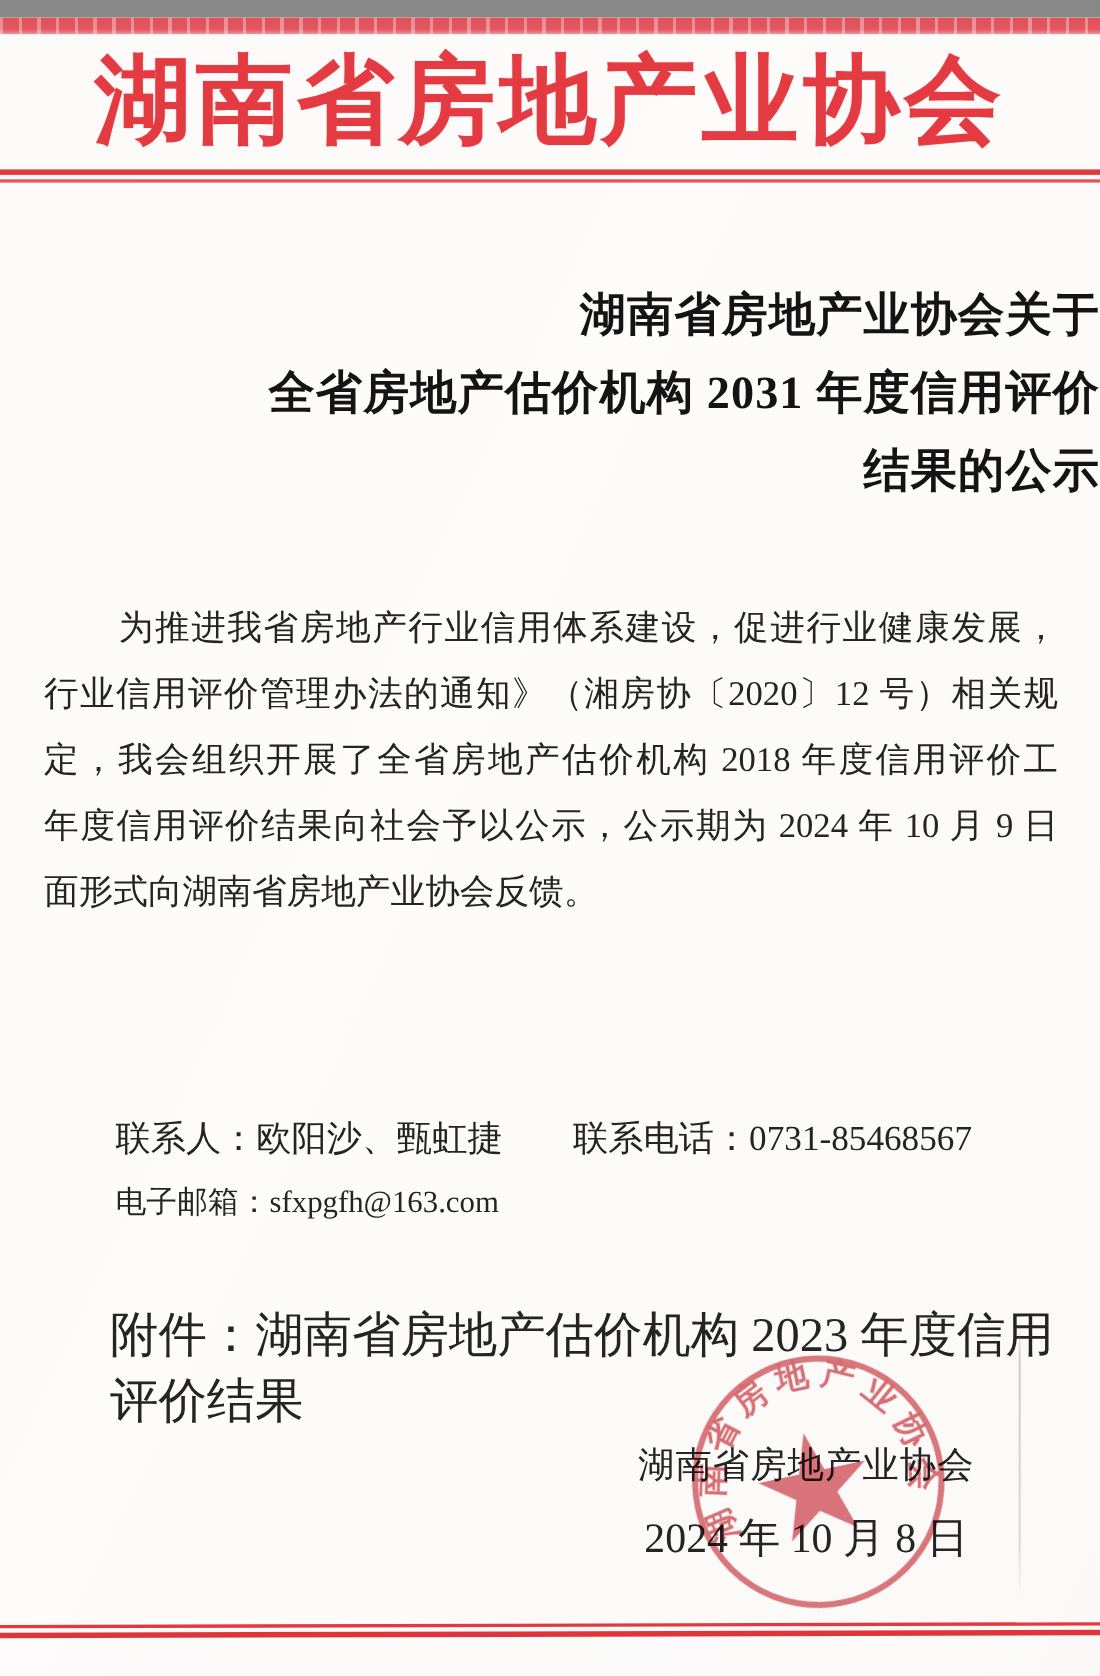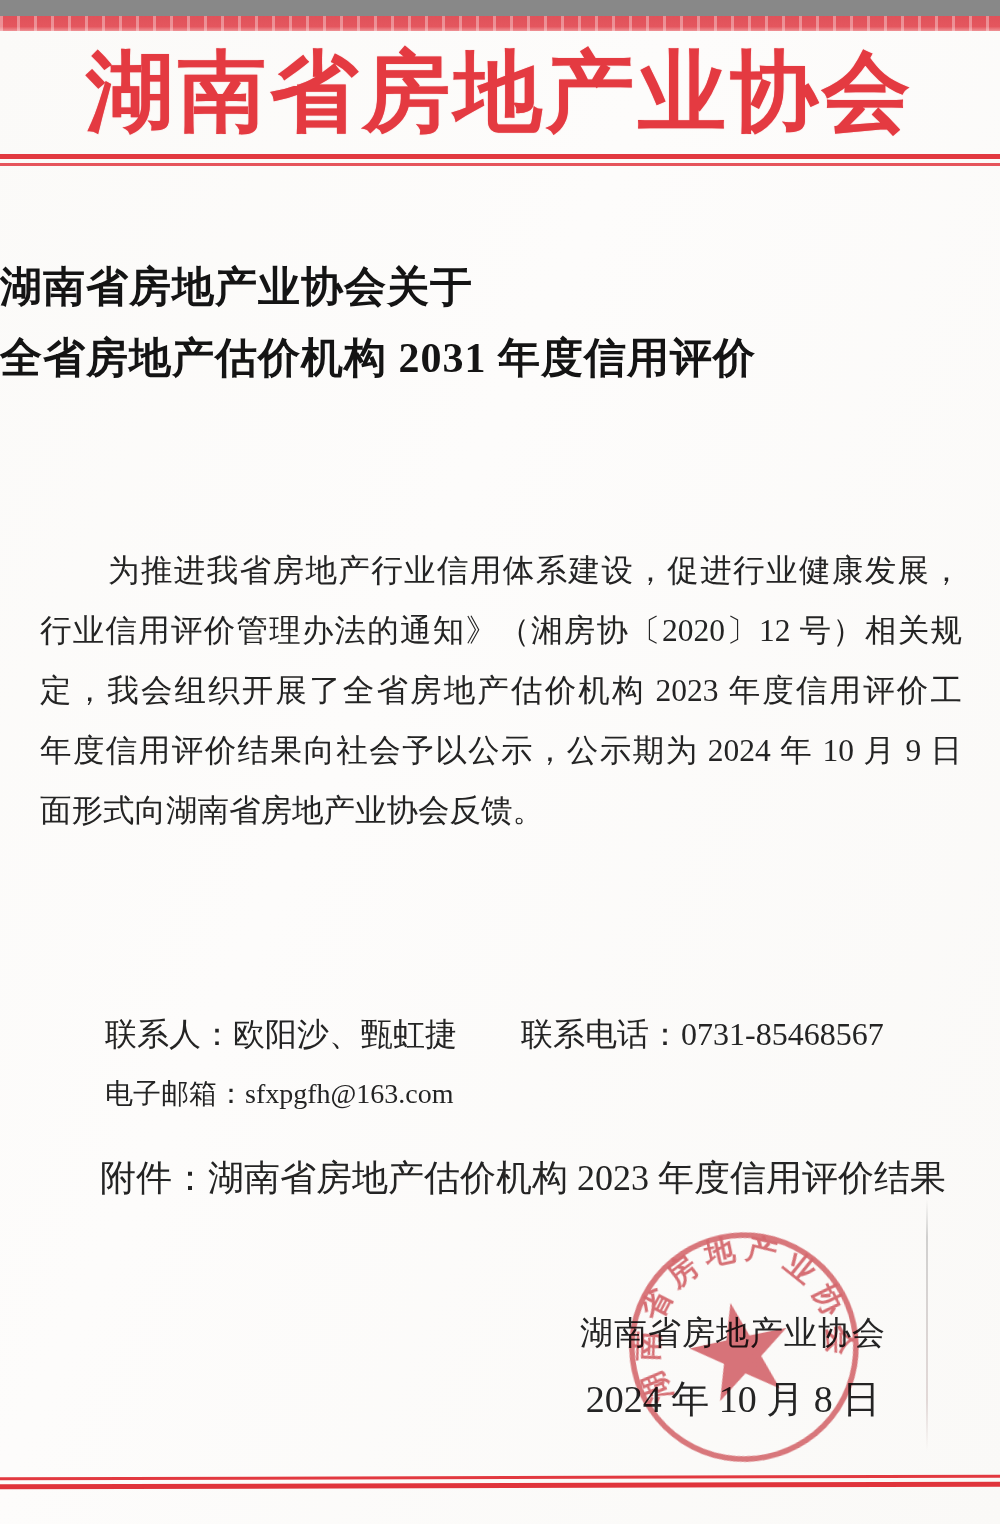--- a/index.html
+++ b/index.html
@@ -34,21 +34,21 @@
   }
 
   .rule { position: absolute; left: 0; width: 1000px; }
   .rule-thick-top   { top: 138px; height: 5px;  background: #e23940; }
   .rule-thin-top    { top: 147px; height: 2.5px; background: #e6555c; }
   .rule-thin-bottom { top: 1460px; height: 3px; background: #e23940; transform: rotate(-0.15deg); }
   .rule-thick-bottom{ top: 1467px; height: 4.5px; background: #e0343b; transform: rotate(-0.15deg); }
 
   .doc-title {
     position: absolute; left: 0; top: 236px; width: 1000px;
-    text-align: left;
+    text-align: right;
     font-size: 42px; font-weight: bold; color: #141414;
     line-height: 71px;
     letter-spacing: 1px;
   }
 
   .body-block {
     position: absolute; left: 40px; top: 525px; width: 922px;
     font-size: 31.5px; color: #242424;
   }
   .bline {
@@ -64,22 +64,22 @@
     line-height: 60px; font-size: 32px; color: #242424;
     display: flex;
   }
   .contact-gap { display: inline-block; width: 64px; }
   .email-row {
     position: absolute; left: 105px; top: 1048px; height: 60px;
     line-height: 60px; font-size: 28px; color: #242424;
   }
 
   .attachment-row {
-    position: absolute; left: 100px; top: 1132px; height: 60px;
-    line-height: 60px; font-size: 36px; color: #242424;
+    position: absolute; left: 100px; top: 1168px; height: 60px;
+    line-height: 60px; font-size: 44px; color: #242424;
   }
 
   .sig-org {
     position: absolute; left: 483px; top: 1292px; width: 500px;
     text-align: center; font-size: 33px; color: #242424; line-height: 50px;
     letter-spacing: 1px;
   }
   .sig-date {
     position: absolute; left: 483px; top: 1358px; width: 500px;
     text-align: center; font-size: 38px; color: #242424; line-height: 50px;
@@ -107,26 +107,27 @@
   <div class="top-band"></div>
 
   <div class="org-name">湖南省房地产业协会</div>
 
   <div class="rule rule-thick-top"></div>
   <div class="rule rule-thin-top"></div>
 
   <div class="doc-title">
     <div>湖南省房地产业协会关于</div>
     <div>全省房地产估价机构 2031 年度信用评价</div>
+    <div>结果的公示</div>
   </div>
 
   <div class="body-block">
     <div class="bline first">为推进我省房地产行业信用体系建设，促进行业健康发展，</div>
     <div class="bline">行业信用评价管理办法的通知》（湘房协〔2020〕12 号）相关规</div>
-    <div class="bline">定，我会组织开展了全省房地产估价机构 2023 年度信用评价工</div>
+    <div class="bline">定，我会组织开展了全省房地产估价机构 2018 年度信用评价工</div>
     <div class="bline">年度信用评价结果向社会予以公示，公示期为 2024 年 10 月 9 日</div>
     <div class="bline last">面形式向湖南省房地产业协会反馈。</div>
   </div>
 
   <div class="contact-row">
     <span>联系人：欧阳沙、甄虹捷</span>
     <span class="contact-gap"></span>
     <span>联系电话：0731-85468567</span>
   </div>
 

